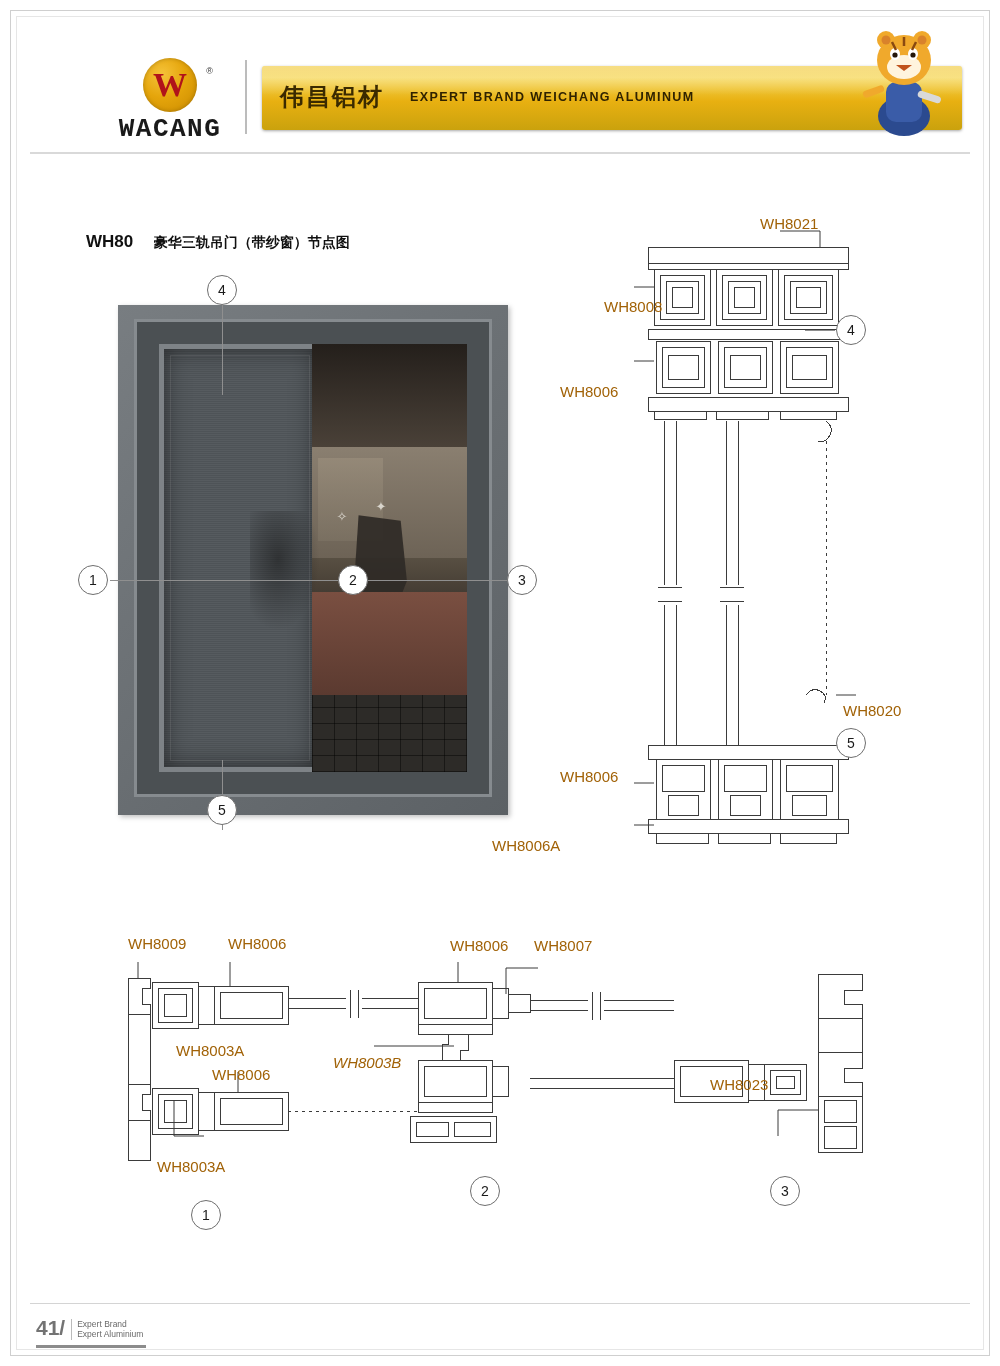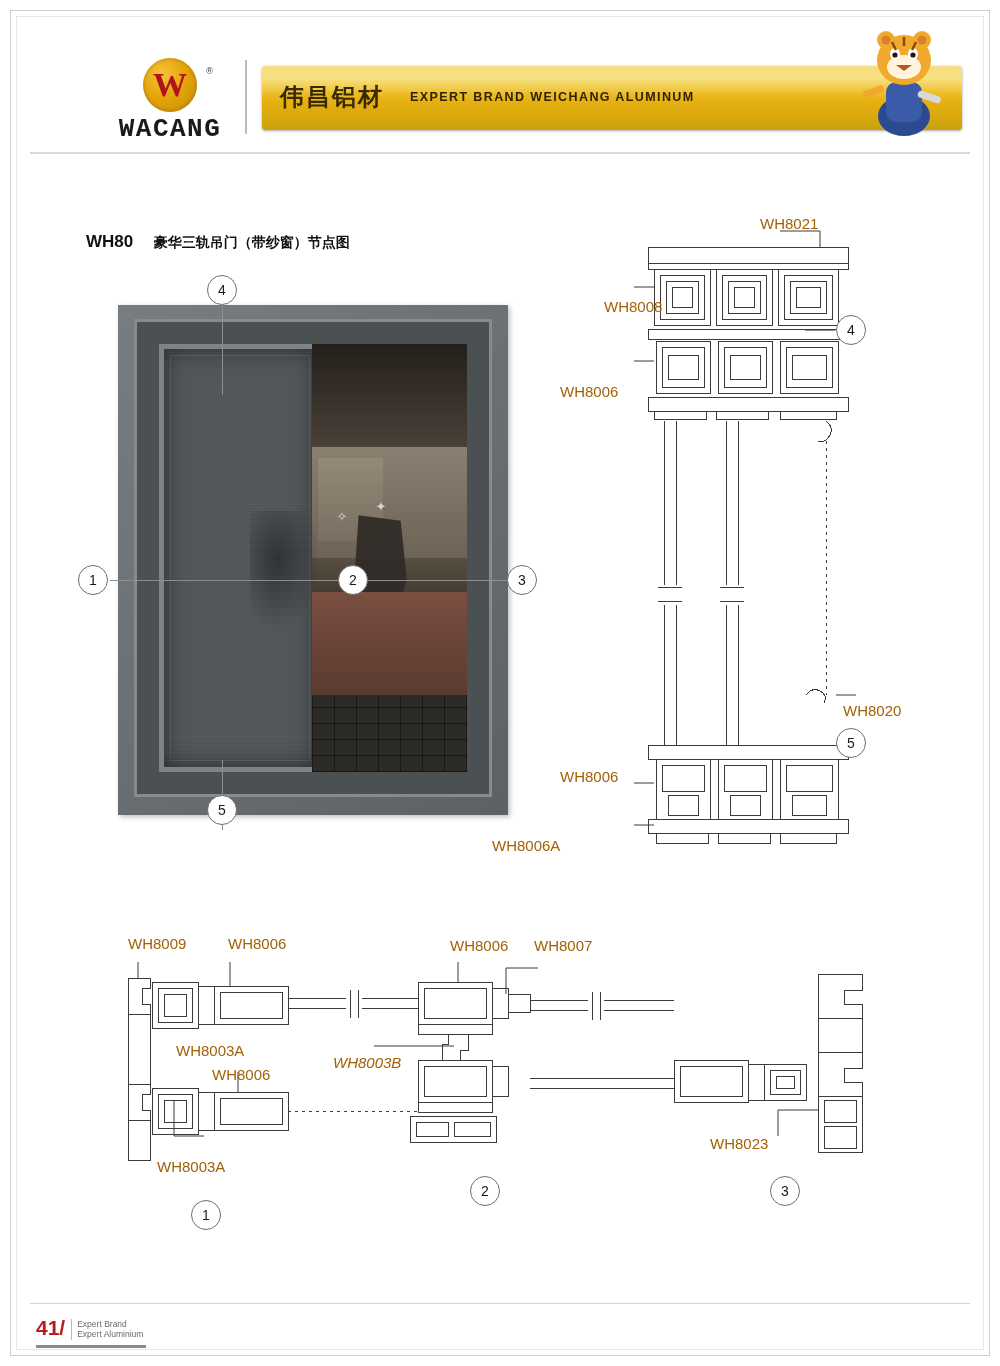--- a/index.html
+++ b/index.html
@@ -206,21 +206,21 @@
   .footer-rule {
     position: absolute; left: 30px; bottom: 62px; width: 940px; height: 1px;
     background: #d4d4d4;
   }
   .footer {
     position: absolute; left: 36px; bottom: 26px;
     display: flex; align-items: flex-end; gap: 6px;
   }
   .pageno {
     font-family: "Liberation Sans", sans-serif;
-    font-weight: bold; font-size: 21px; color: #b91c1c;
+    font-weight: bold; font-size: 21px; color: #737373;
   }
   .footer-txt {
     font-family: "Liberation Sans", sans-serif;
     font-size: 8.5px; color: #6a6a6a; line-height: 1.25;
     border-left: 1px solid #bbb; padding-left: 5px;
   }
   .footer-bar {
     position: absolute; left: 36px; bottom: 18px; width: 110px; height: 3px;
     background: #8c8c8c;
   }
@@ -484,21 +484,21 @@
 </svg>
 
 <div class="lbl" style="left:128px; top:935px;text-align:center;">WH8009</div>
 <div class="lbl" style="left:228px; top:935px;">WH8006</div>
 <div class="lbl" style="left:450px; top:937px;">WH8006</div>
 <div class="lbl" style="left:534px; top:937px;">WH8007</div>
 <div class="lbl" style="left:176px; top:1042px;">WH8003A</div>
 <div class="lbl" style="left:212px; top:1066px;">WH8006</div>
 <div class="lbl" style="left:333px; top:1054px;font-style:italic;">WH8003B</div>
 <div class="lbl" style="left:157px; top:1158px;">WH8003A</div>
-<div class="lbl" style="left:710px; top:1135px;text-align:right;">WH8023</div>
+<div class="lbl" style="left:710px; top:1076px;text-align:right;">WH8023</div>
 
 <div class="bubble" style="left:191px; top:1200px;">1</div>
 <div class="bubble" style="left:470px; top:1176px;">2</div>
 <div class="bubble" style="left:770px; top:1176px;">3</div>
 
 <div class="footer-rule"></div>
 <div class="footer">
   <div class="pageno">41/</div>
   <div class="footer-txt">
     <div>Expert Brand</div>

